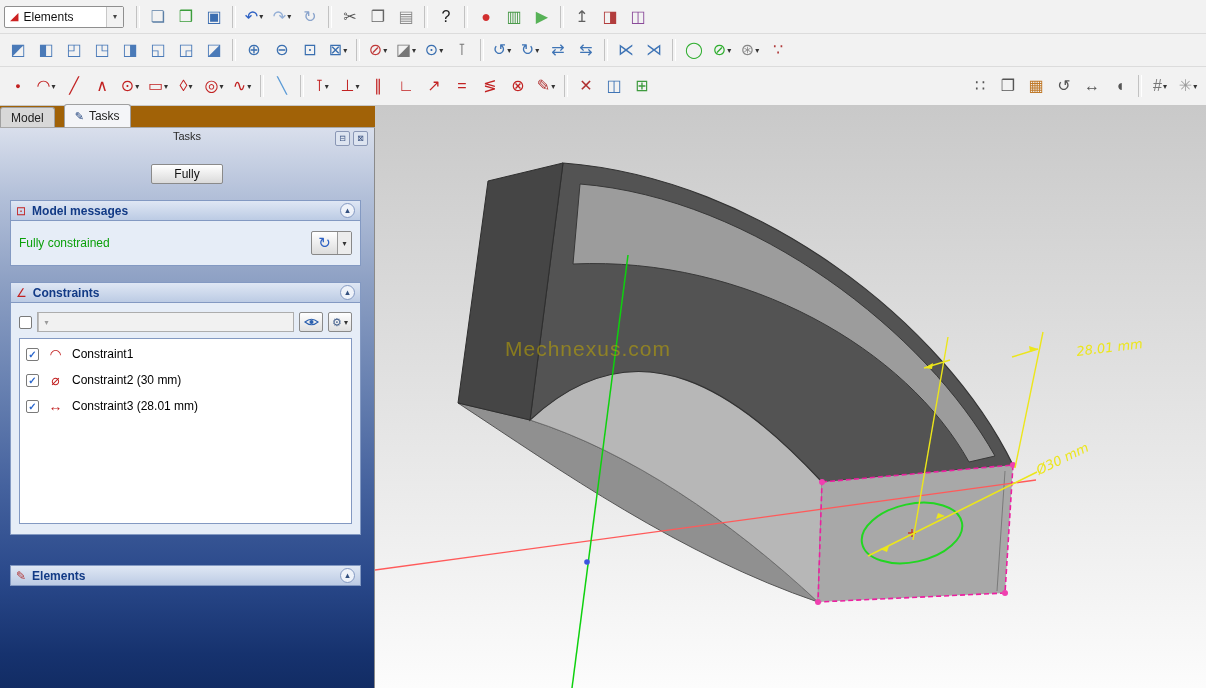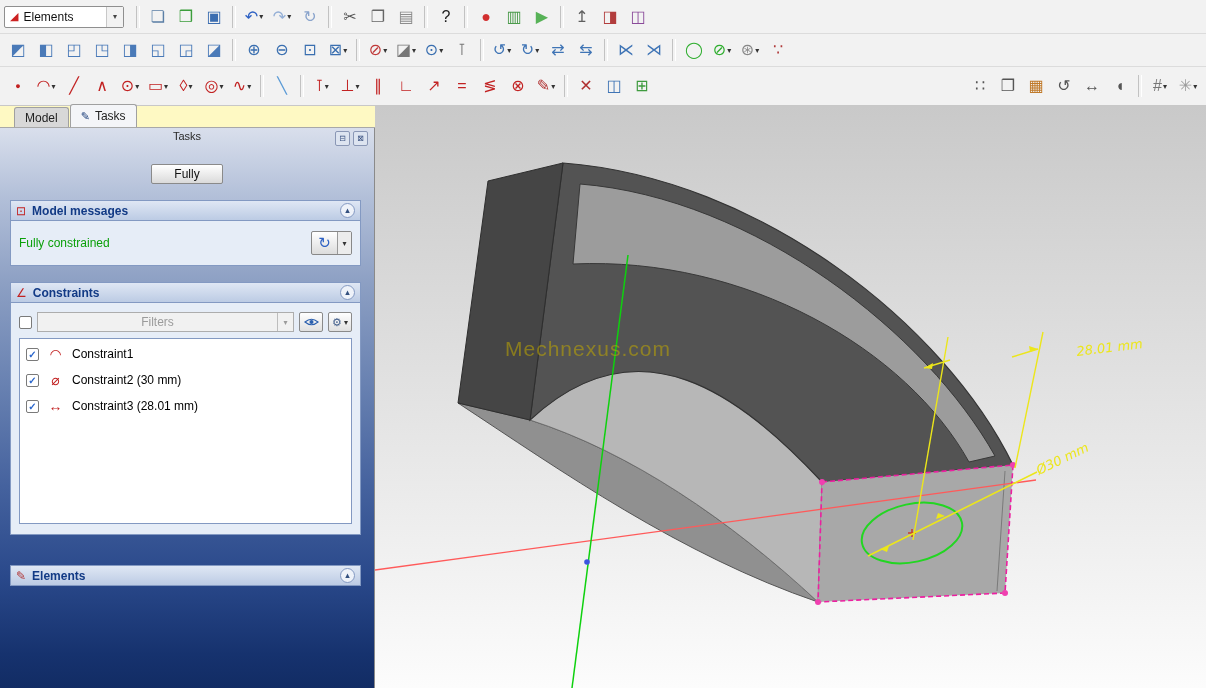--- a/index.html
+++ b/index.html
@@ -20,22 +20,22 @@
   .tb-spacer{flex:1;}
   .wb-combo{display:inline-flex;align-items:center;gap:5px;background:#fff;border:1px solid #8f8f8f;
             height:22px;padding:0 0 0 5px;width:120px;box-sizing:border-box;margin-right:8px;border-radius:2px;}
   .wb-icon{color:#cc2222;font-size:11px;}
   .wb-label{flex:1;font-size:12px;color:#111;}
   .wb-arrow{width:16px;align-self:stretch;display:flex;align-items:center;justify-content:center;
             border-left:1px solid #c8c8c8;font-size:8px;color:#444;background:#f2f2f2;}
 
   
   .left-panel{position:absolute;top:106px;left:0;width:375px;bottom:0;}
-  .tab-strip{height:22px;background:#fef9c3;display:flex;align-items:flex-end;padding-left:14px;
-             border-bottom:1px solid #a8a8a8;box-sizing:border-box;}
+  .tab-strip{height:22px;background:#a16207;display:flex;align-items:flex-end;padding-left:0;
+             border-bottom:1px solid #a8a8a8;box-sizing:border-box;gap:8px;}
   .tab{height:19px;padding:0 10px;display:flex;align-items:center;gap:5px;font-size:12px;background:#d8d8d8;
        border:1px solid #a0a0a0;border-bottom:none;border-radius:3px 3px 0 0;margin-right:1px;color:#222;}
   .tab.active{background:#f4f5f8;height:22px;position:relative;z-index:2;}
   .tab-icon{color:#23457f;font-size:11px;}
   .panel-body{position:absolute;top:22px;left:0;right:0;bottom:0;overflow:hidden;border-right:1px solid #8a8a8a;box-sizing:border-box;
      background:linear-gradient(180deg,#d9dfec 0%,#b3c0d9 12%,#8c9fc3 28%,#6881b1 46%,#45629e 64%,#2a498b 80%,#16326e 94%,#122c64 100%);}
   .pane-titlebar{position:absolute;top:2px;left:0;right:0;height:15px;text-align:center;font-size:11px;color:#2a2a2a;}
   .dock-btns{position:absolute;right:6px;top:1px;display:flex;gap:3px;}
   .dock-btn{width:13px;height:13px;background:#dde4f0;border:1px solid #8a97b5;border-radius:2px;
             display:flex;align-items:center;justify-content:center;font-size:8px;color:#39507f;}
@@ -308,21 +308,20 @@
     <div class="section constraints-sec">
       <div class="sec-header">
         <span class="sec-icon">∠</span>
         <span>Constraints</span>
         <span class="collapse-btn">▴</span>
       </div>
       <div class="sec-content constraints-content">
         <div class="filter-row">
           <span class="cbx"></span>
           <span class="filter-combo">
-            <span class="lbl">Filters</span>
             <span class="combo-arrow">▾</span>
           </span>
           <span class="icon-btn">
             <svg width="15" height="10" viewBox="0 0 15 10">
               <path d="M1 5 Q7.5 -0.5 14 5 Q7.5 10.5 1 5 Z" fill="none" stroke="#2a5fae" stroke-width="1.2"></path>
               <circle cx="7.5" cy="5" r="2" fill="#2a5fae"></circle>
             </svg>
           </span>
           <span class="icon-btn">
             <span style="font-size:11px;color:#44608c">⚙</span>

